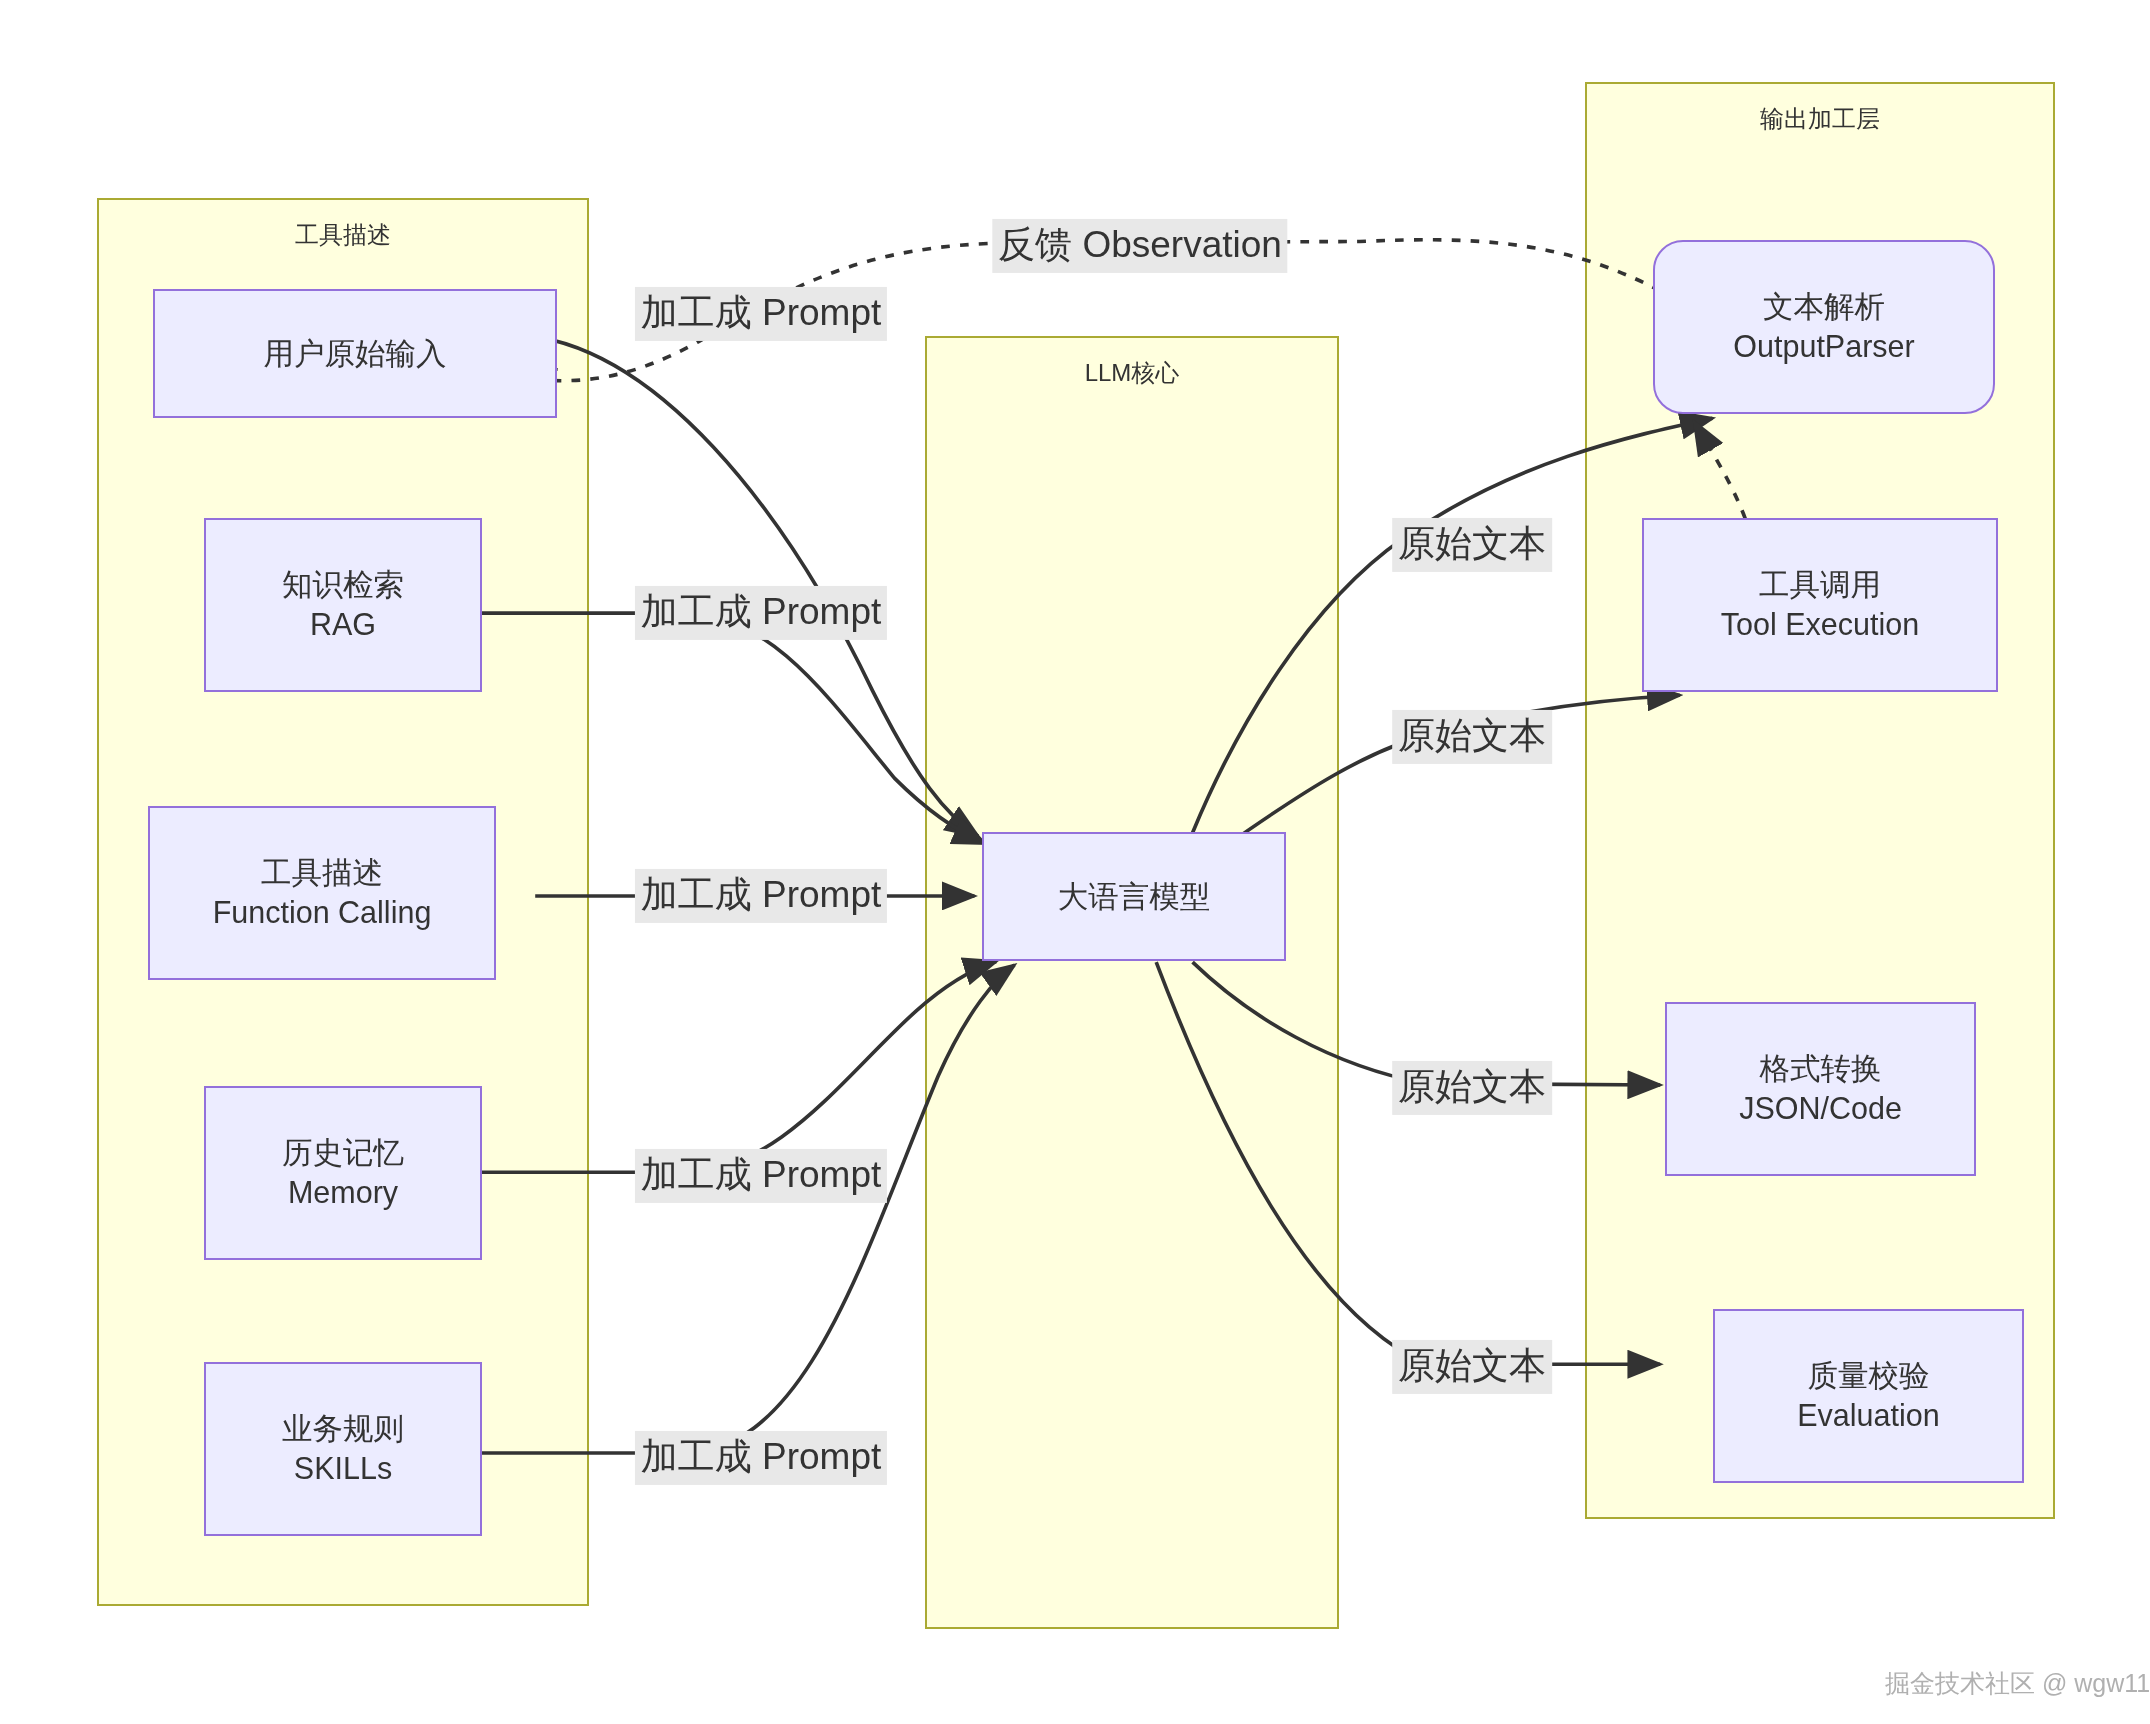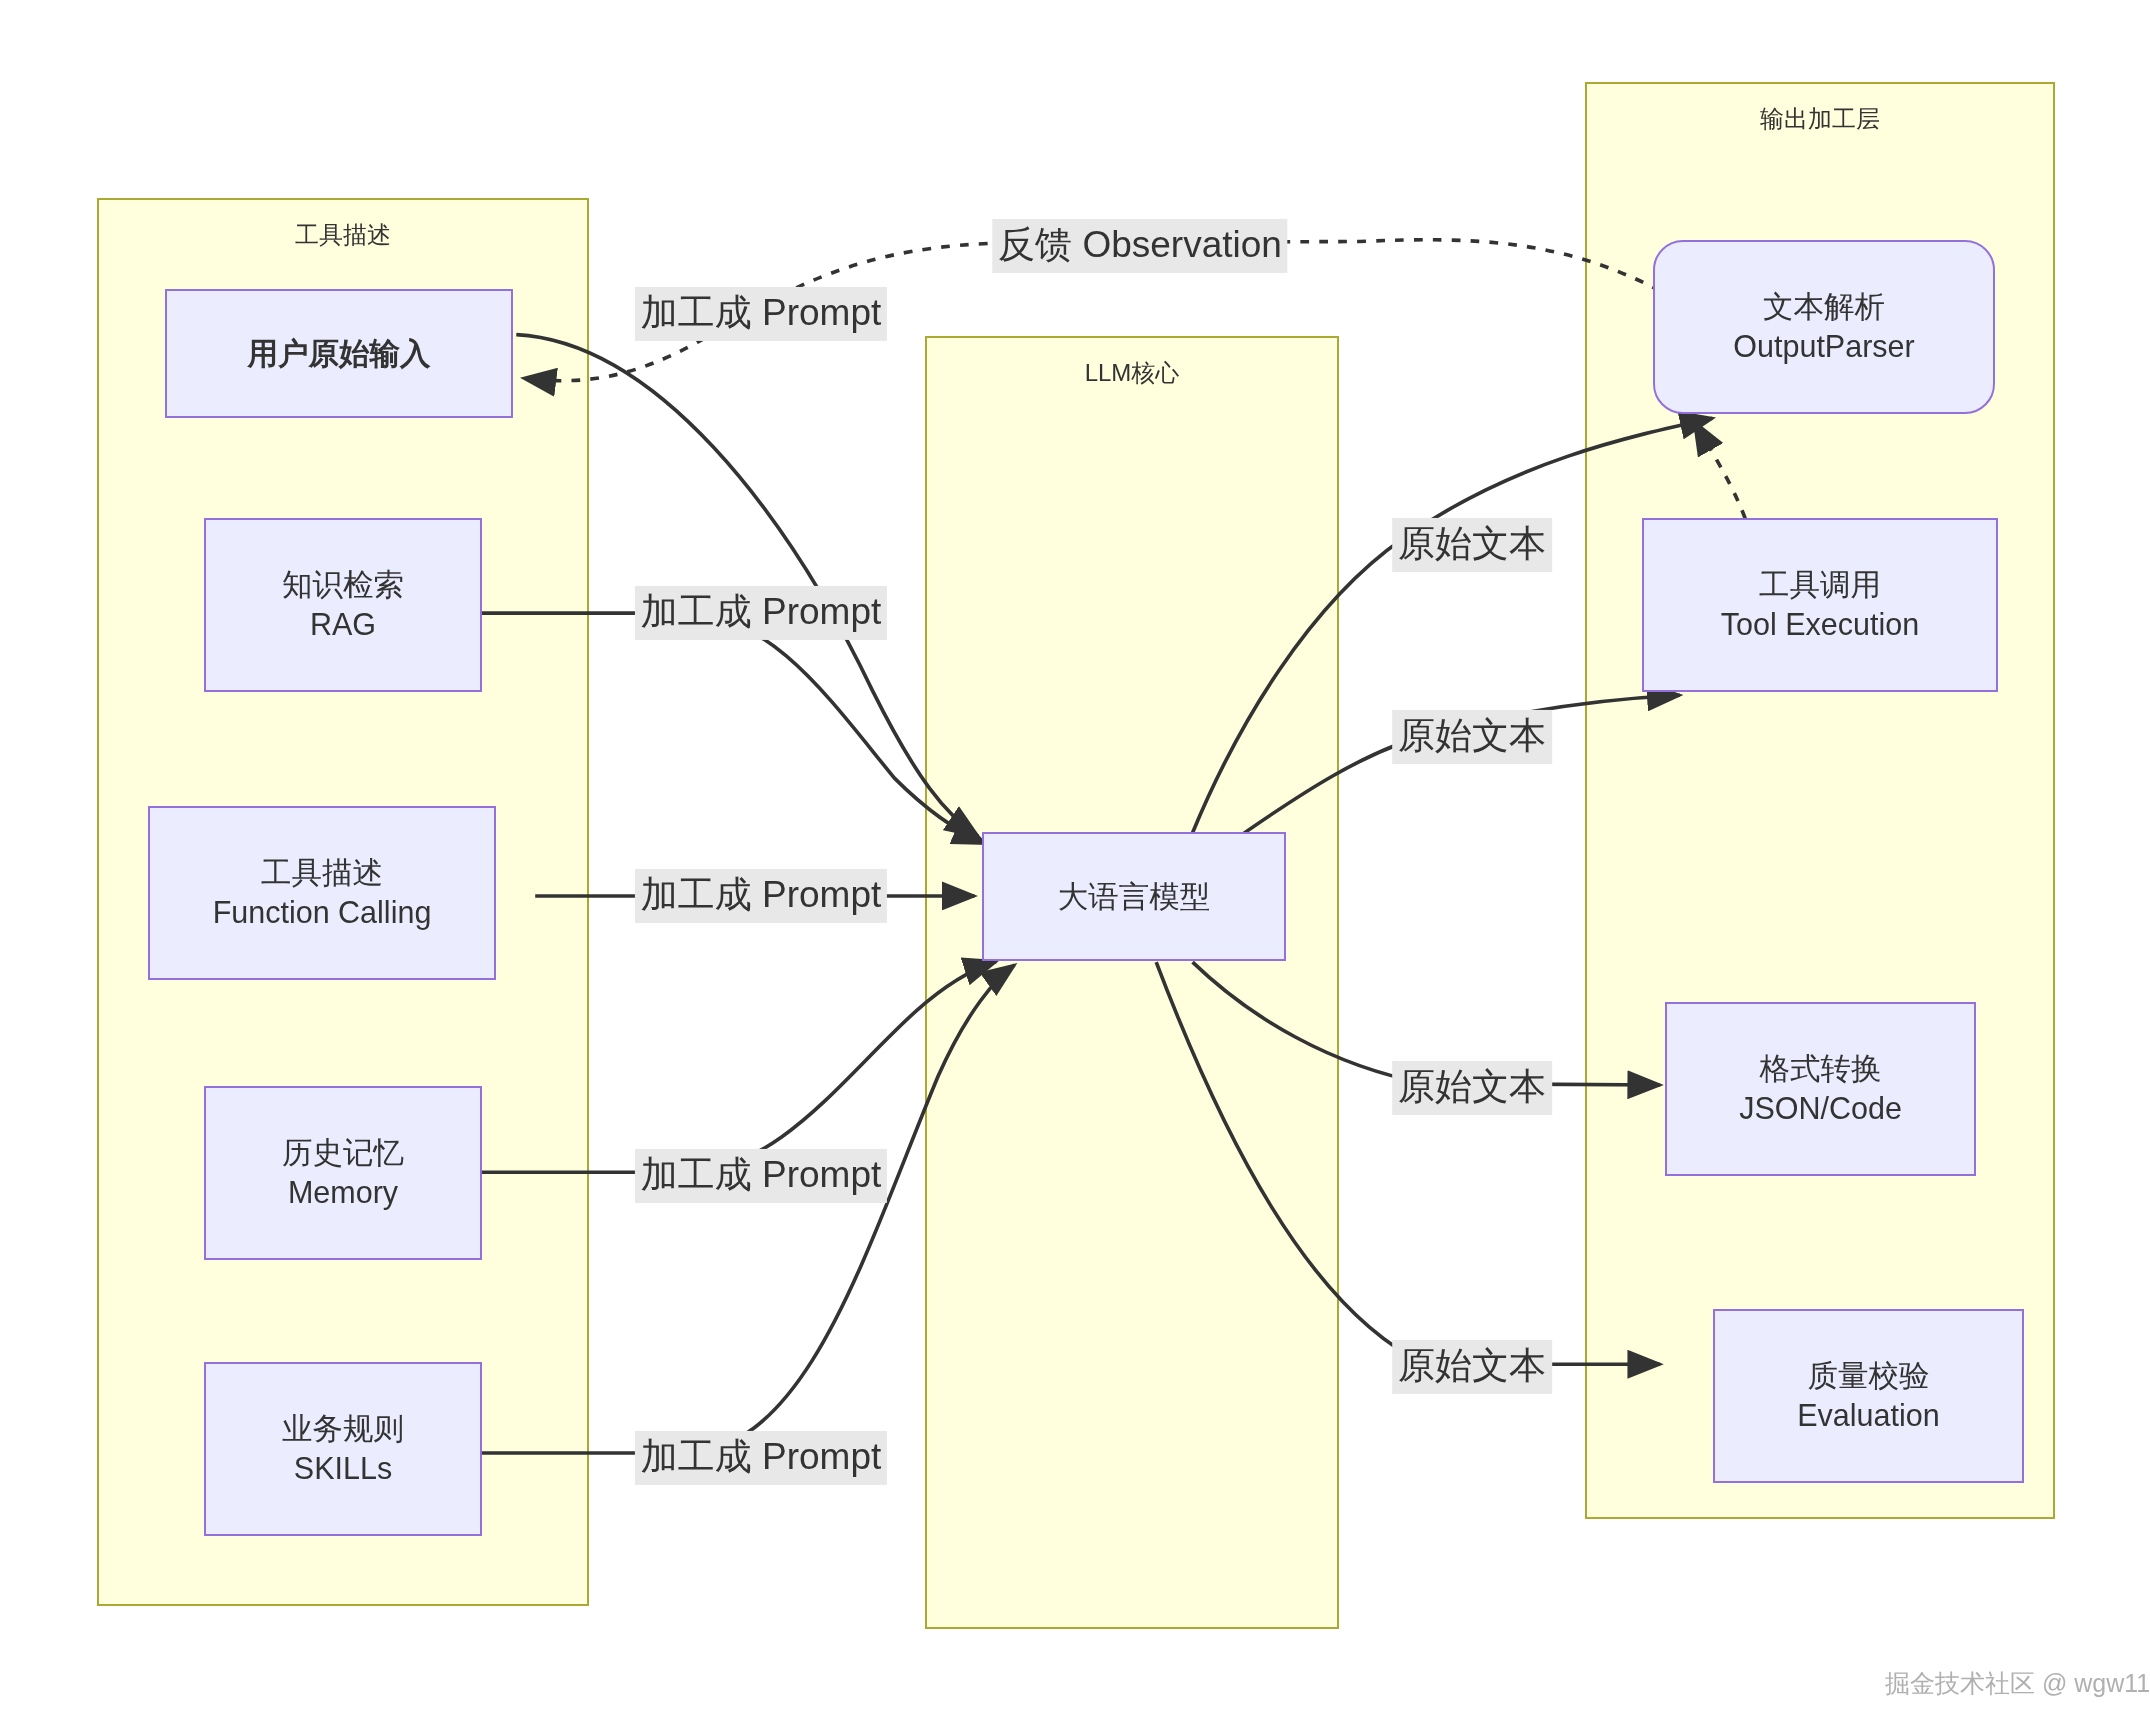--- a/index.html
+++ b/index.html
@@ -119,21 +119,21 @@
       <path id="p-e9" d="M1590,1323 C 1680,1560 1800,1800 1960,1876 L 2283,1876" marker-end="url(#arrow)"></path>
     </g>
     <g fill="none" stroke="#333333" stroke-width="5" stroke-dasharray="12 14">
 
       <path id="p-e10" d="M2400,713 C 2380,660 2350,615 2330,580" marker-end="url(#arrow-dot)"></path>
 
       <path id="p-e11" d="M2283,400 C 2150,330 2030,325 1870,332 L 1400,334 C 1180,334 1080,400 960,470 C 870,520 800,530 720,520" marker-end="url(#arrow-dot)"></path>
     </g>
   </svg>
 
-  <div class="node" id="node-user_input" style="left: 165px; top: 289px; width: 348px; height: 129px; font-weight: bold;">
+  <div class="node" id="node-user_input" style="left: 153px; top: 289px; width: 404px; height: 129px;">
     <span>用户原始输入</span>
 
   </div>
   <div class="node" id="node-rag" style="left: 204px; top: 518px; width: 278px; height: 174px;">
     <span>知识检索</span>
     <span class="l2">RAG</span>
   </div>
   <div class="node" id="node-tools" style="left: 148px; top: 806px; width: 348px; height: 174px;">
     <span>工具描述</span>
     <span class="l2">Function Calling</span>

